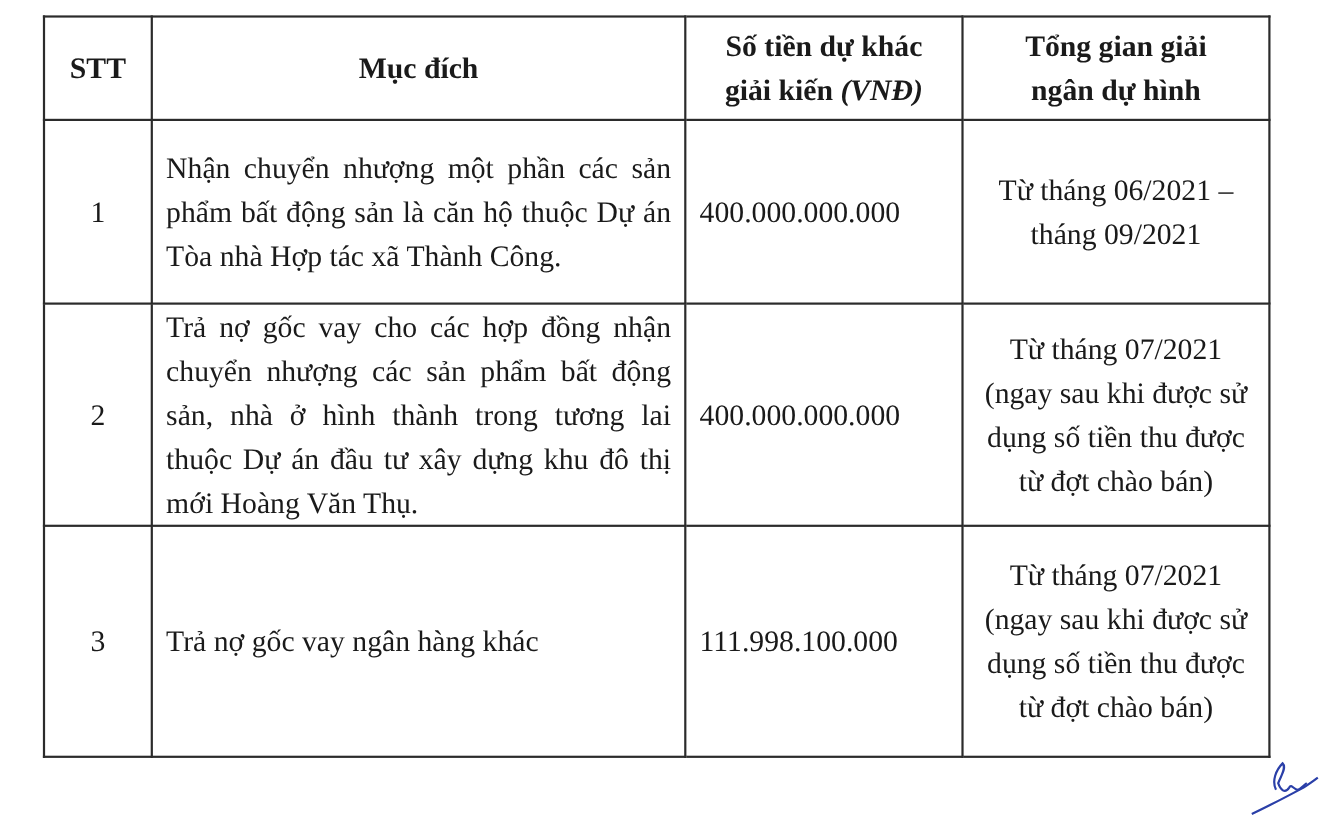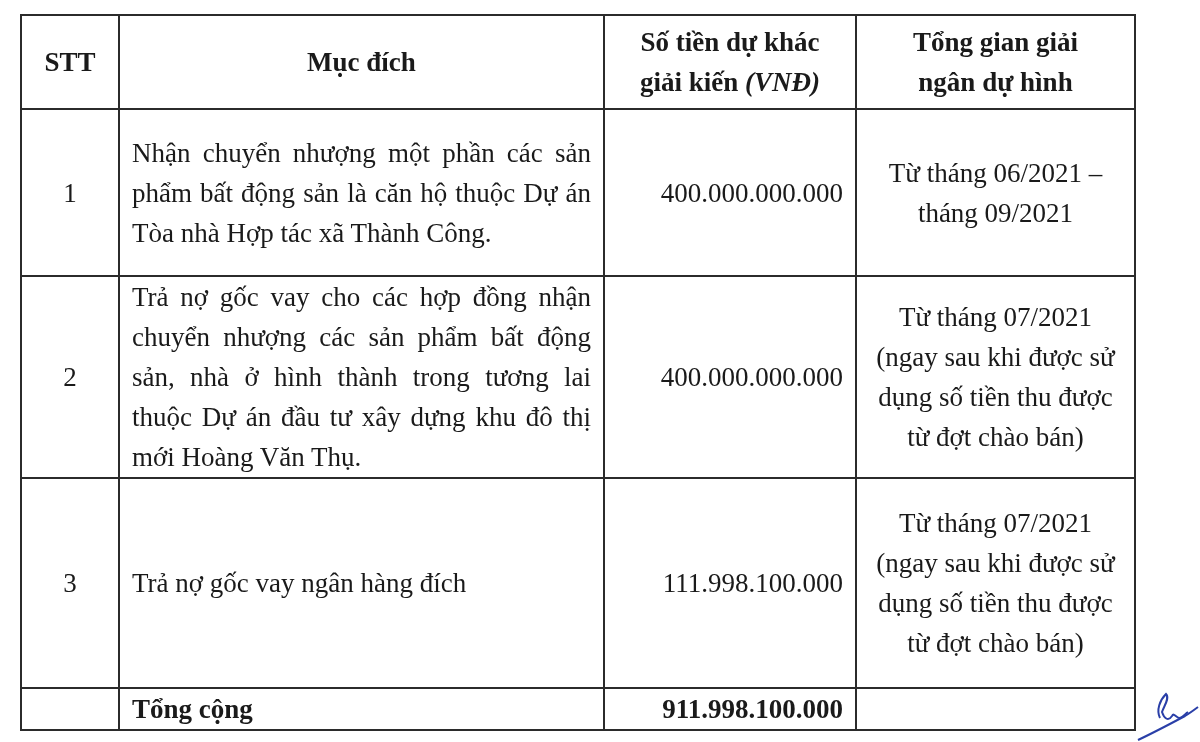--- a/index.html
+++ b/index.html
@@ -1,28 +1,28 @@
 <!DOCTYPE html>
 <html><head>
 <meta charset="utf-8">
 <style>
   html, body { margin:0; padding:0; background:#ffffff; }
   body { width:1200px; height:742px; position:relative; overflow:hidden;
          font-family:"Liberation Serif", "DejaVu Serif", serif; color:#1a1a1a; }
-  table.main { position:absolute; left:20px; top:14px; border-collapse:collapse;
+  table.main { position:absolute; left:39px; top:14px; border-collapse:collapse;
                table-layout:fixed; width:1114px; }
   table.main td, table.main th { border:2px solid #2b2b2b; padding:0 12px;
                font-size:27px; line-height:40px; vertical-align:middle; }
   col.c1 { width:98px; } col.c2 { width:485px; } col.c3 { width:252px; } col.c4 { width:279px; }
   th { font-weight:bold; text-align:center; }
   tr.hdr { height:94px; }
   tr.r1 { height:167px; } tr.r2 { height:195px; } tr.r3 { height:210px; } tr.tot { height:42px; }
   td.stt { text-align:center; }
   td.purpose { text-align:justify; text-align-last:left; padding-left:12px; padding-right:14px;font-family:Liberation Serif, serif; }
-  td.amount { text-align:right; }
+  td.amount { text-align:left; }
   td.time { text-align:center; line-height:40px; padding:0 8px;margin-left:28px; }
   tr.tot td { font-weight:bold; line-height:36px; }
   .ital { font-style:italic; }
   .signature { position:absolute; right:0; top:688px; width:70px; height:54px; }
 </style>
 </head>
 <body>
 
 <table class="main">
   <colgroup>
@@ -52,29 +52,23 @@
     <td class="time">Từ tháng 06/2021 – tháng 09/2021</td>
   </tr>
   <tr class="r2">
     <td class="stt">2</td>
     <td class="purpose">Trả nợ gốc vay cho các hợp đồng nhận chuyển nhượng các sản phẩm bất động sản, nhà ở hình thành trong tương lai thuộc  Dự án đầu tư xây dựng khu đô thị mới Hoàng Văn Thụ.</td>
     <td class="amount">400.000.000.000</td>
     <td class="time">Từ tháng 07/2021 (ngay sau khi được sử dụng số tiền thu được từ đợt chào bán)</td>
   </tr>
   <tr class="r3">
     <td class="stt">3</td>
-    <td class="purpose">Trả nợ gốc vay ngân hàng đích</td>
+    <td class="purpose">Trả nợ gốc vay ngân hàng khác</td>
     <td class="amount">111.998.100.000</td>
     <td class="time">Từ tháng 07/2021 (ngay sau khi được sử dụng số tiền thu được từ đợt chào bán)</td>
-  </tr>
-  <tr class="tot">
-    <td></td>
-    <td>Tổng cộng</td>
-    <td class="amount">911.998.100.000</td>
-    <td></td>
   </tr>
 </tbody>
   </table>
 
 <svg class="signature" viewBox="0 0 70 54">
   <path d="M8 52 C 25 44, 40 36, 55 28 C 60 25, 64 22, 68 19" stroke="#2a3fa8" stroke-width="2" fill="none"></path>
   <path d="M30 30 C 26 22, 30 12, 36 6 C 40 10, 34 18, 32 24 C 34 30, 38 34, 42 28 C 44 24, 46 30, 50 30 C 53 29, 55 26, 58 24" stroke="#2a3fa8" stroke-width="2" fill="none"></path>
 </svg>
 
 </body></html>

